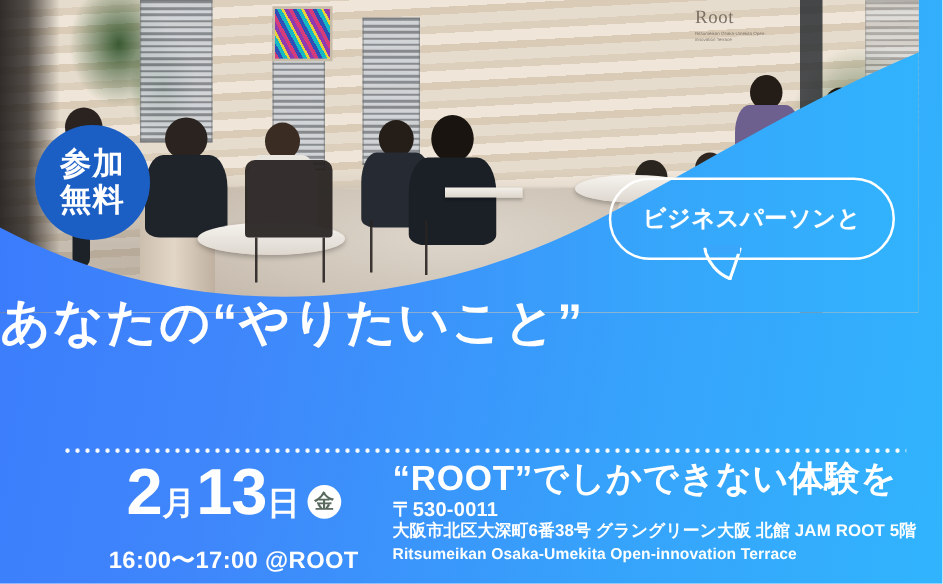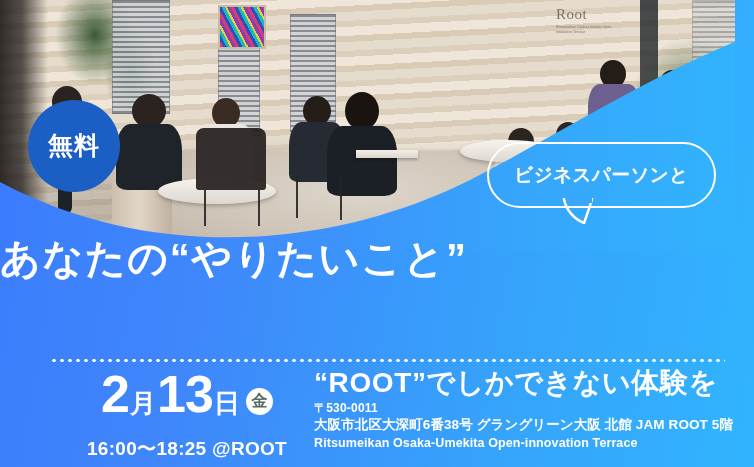--- a/index.html
+++ b/index.html
@@ -283,21 +283,21 @@
     z-index: 5;
   }
   .venue-head {
     font-size: 28px;
     font-weight: bold;
     letter-spacing: .6px;
     line-height: 26px;
   }
   .venue-zip {
     margin-top: 6px;
-    font-size: 12px;
+    font-size: 16px;
     font-weight: bold;
     letter-spacing: .2px;
     line-height: 13px;
   }
   .venue-addr {
     margin-top: 1px;
     font-size: 13.5px;
     font-weight: bold;
     letter-spacing: .1px;
     line-height: 17px;
@@ -393,20 +393,21 @@
           <stop offset="35%" stop-color="#3f8cfb"></stop>
           <stop offset="70%" stop-color="#36a6fb"></stop>
           <stop offset="100%" stop-color="#31b4fd"></stop>
         </linearGradient>
       </defs>
       <path d="M0,182 C150,262 330,250 470,180 C560,134 640,80 754,34 L754,250 L0,250 Z" fill="url(#sweepGrad)"></path>
     </svg>
   </div>
 
   <div class="badge-free">
+    <span>参加</span>
     <span>無料</span>
   </div>
 
   <div class="bubble">
     <span>ビジネスパーソンと</span>
   </div>
   <div class="bubble-tail">
     <svg width="34" height="26" viewBox="0 0 34 26">
       <path d="M2,1 C4,12 12,21 22,25" fill="none" stroke="#ffffff" stroke-width="2.5" stroke-linecap="round"></path>
       <path d="M30,1 C28,8 26,14 22,25" fill="none" stroke="#ffffff" stroke-width="2.5" stroke-linecap="round"></path>
@@ -421,21 +422,21 @@
   <div class="divider"></div>
 
   <div class="date-block">
     <div class="date-line">
       <span class="d-num">2</span>
       <span class="d-unit">月</span>
       <span class="d-num">13</span>
       <span class="d-unit">日</span>
       <span class="dow-circle">金</span>
     </div>
-    <div class="time-line">16:00〜18:25 @ROOT</div>
+    <div class="time-line">16:00〜17:00 @ROOT</div>
   </div>
 
   <div class="venue-block">
     <div class="venue-head">“ROOT”でしかできない体験を</div>
     <div class="venue-zip">〒530-0011</div>
     <div class="venue-addr">大阪市北区大深町6番38号 グラングリーン大阪 北館 JAM ROOT 5階</div>
     <div class="venue-en">Ritsumeikan Osaka-Umekita Open-innovation Terrace</div>
   </div>
 
 </div>

